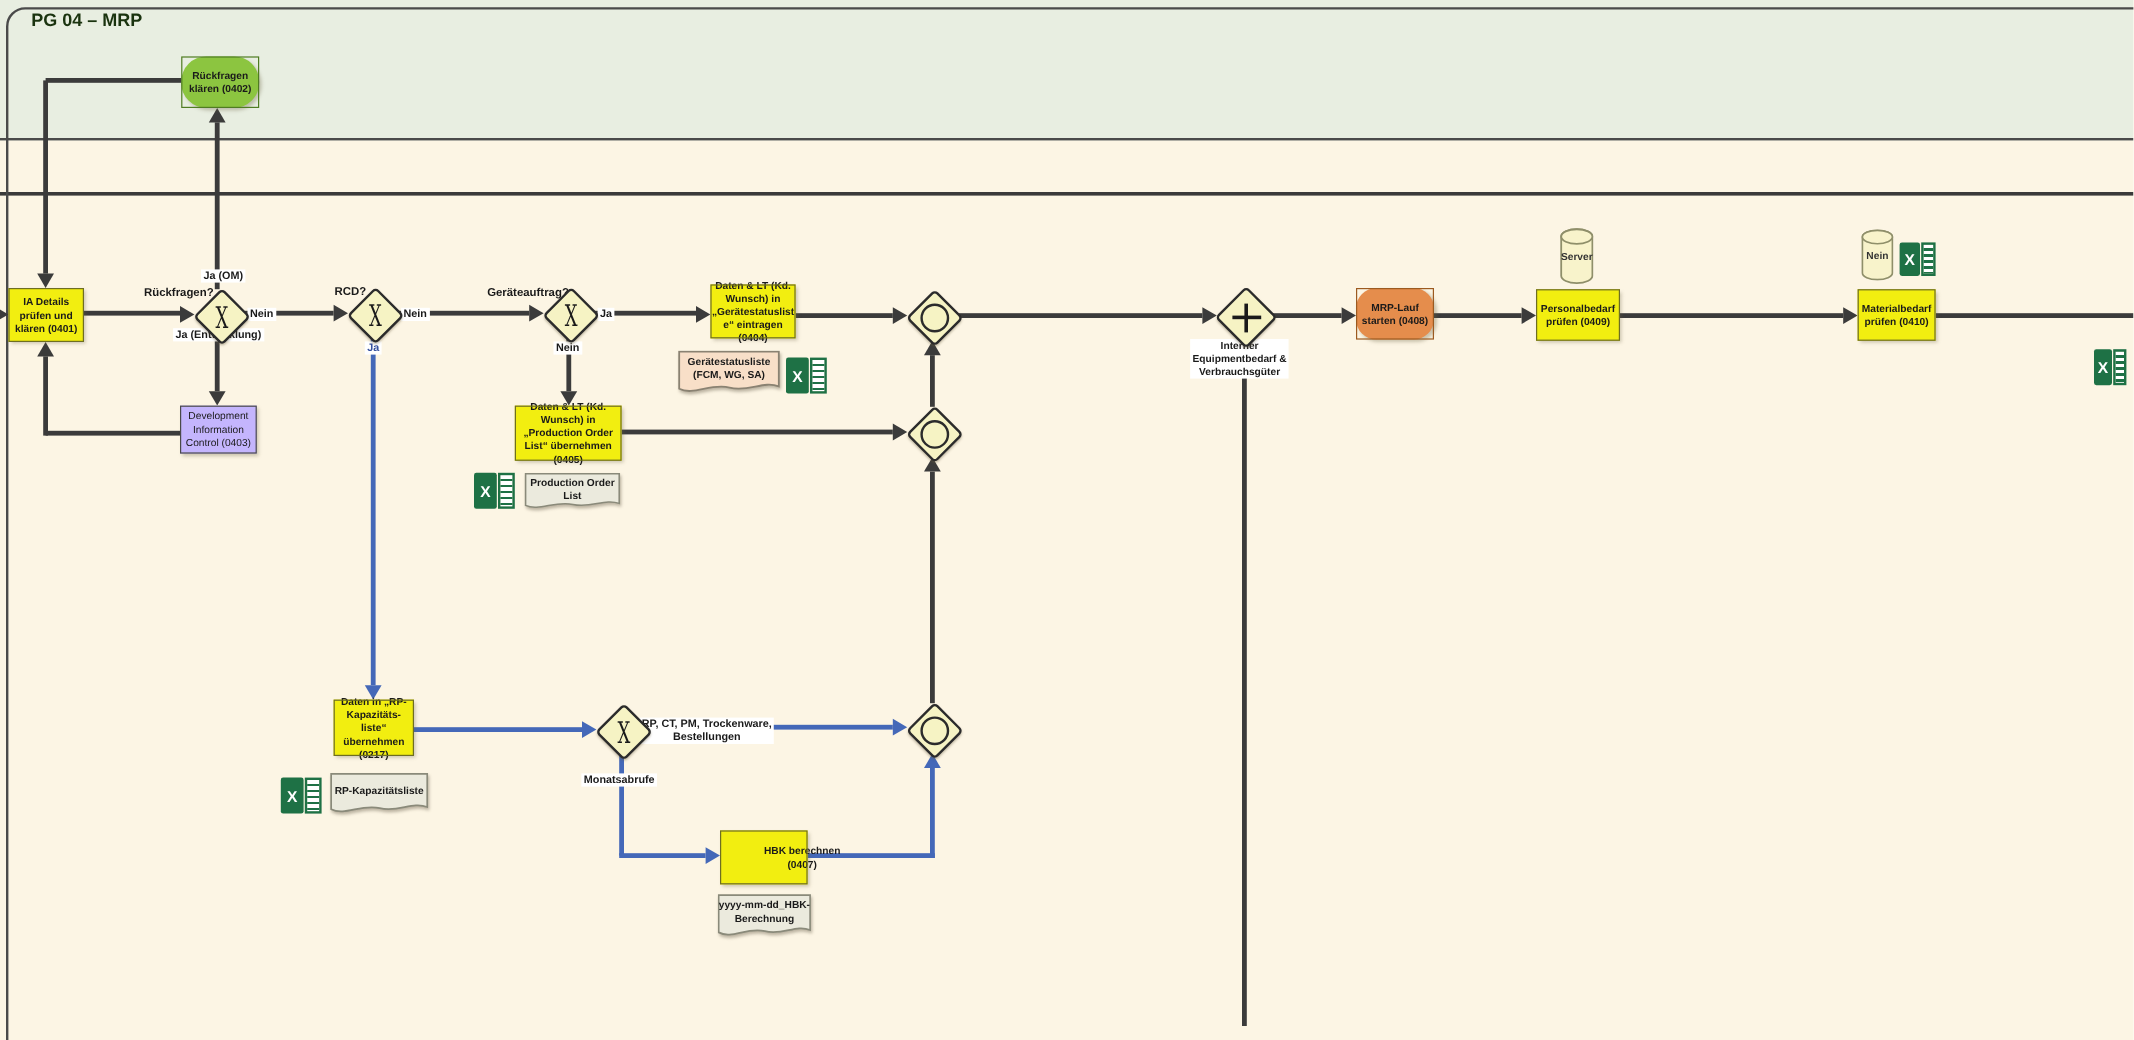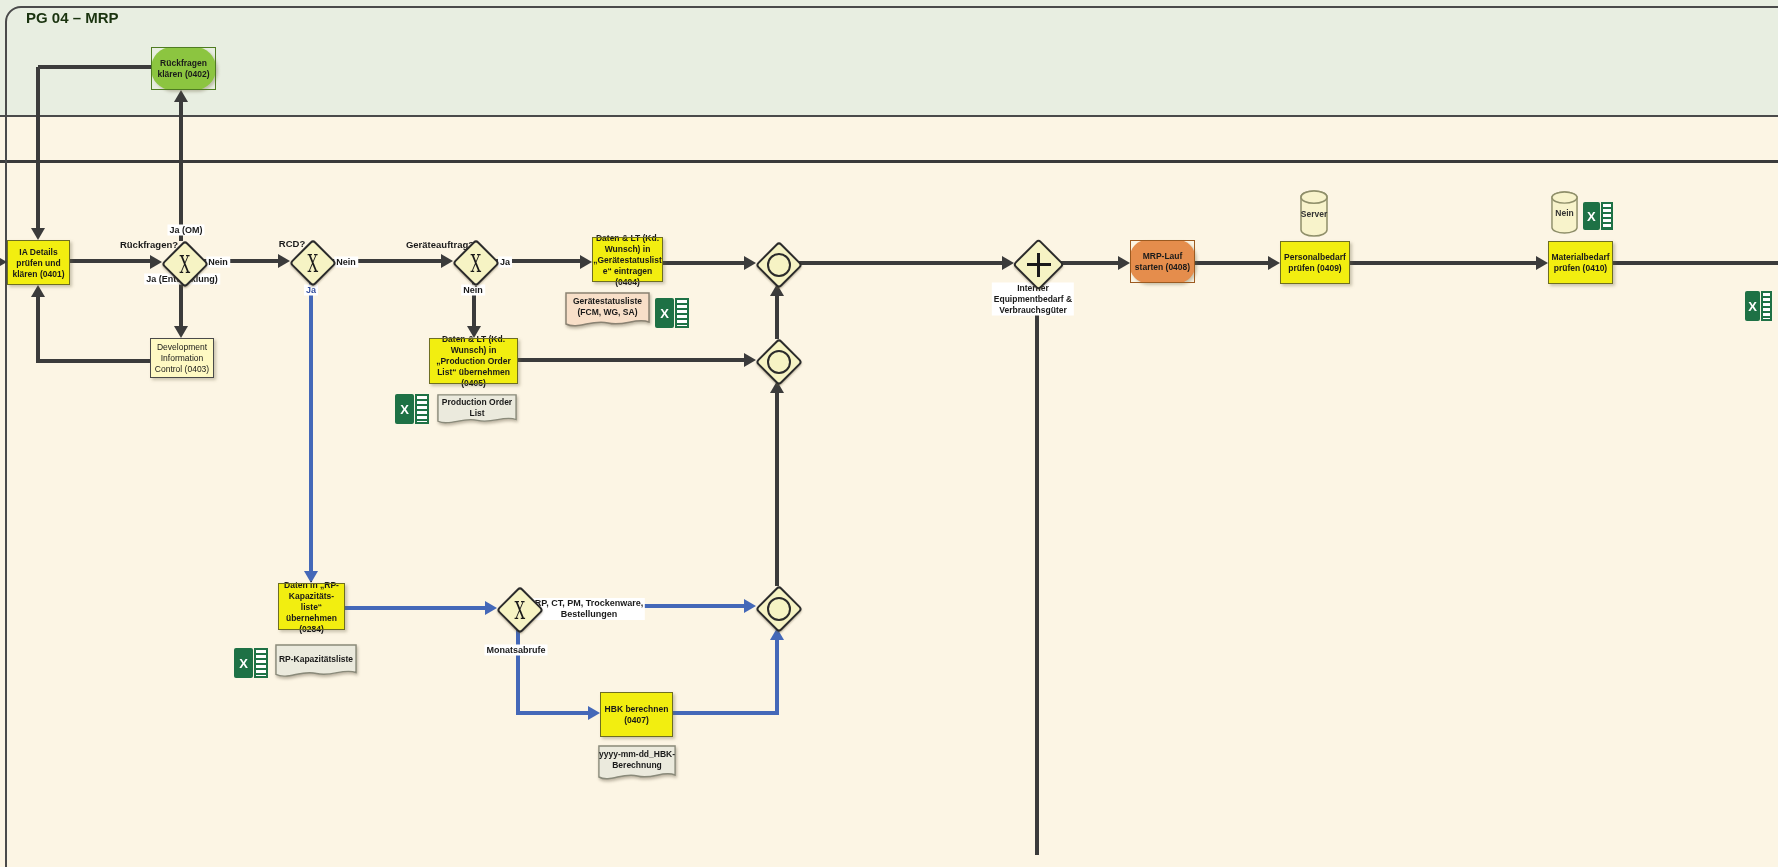--- a/index.html
+++ b/index.html
@@ -23,21 +23,21 @@
   .ah.blue.u{border-bottom-color:#4468b8;}
   
   .task{position:absolute;box-shadow:2px 2px 3px rgba(110,100,70,.35);}
   .task .lbl{position:absolute;left:50%;top:50%;transform:translate(-50%,-50%);
              width:100px;text-align:center;font-size:8.5px;line-height:11px;
              font-weight:700;white-space:pre-line;z-index:2;}
   .task .edge{position:absolute;inset:0;border:1.5px solid #6e6e22;z-index:3;pointer-events:none;}
   .task.yellow{background:#f2ee10;}
   .task.green{background:#8cc540;} .task.green .edge{border-color:#4f7c22;}
   .task.orange{background:#e58d4c;} .task.orange .edge{border-color:#9c5a20;}
-  .task.white{background:#fef9c3;} .task.white .edge{border-color:#4a4a4a;}
+  .task.white{background:#c4b5fd;} .task.white .edge{border-color:#4a4a4a;}
   
   .gw{position:absolute;width:30px;height:30px;background:#f6f3c4;border:2px solid #2b2b2b;
       border-radius:4px;transform:rotate(45deg);box-shadow:1px 1px 2px rgba(100,90,60,.4);}
   .gw.big{width:33px;height:33px;}
   .gw .inner{position:absolute;inset:0;transform:rotate(-45deg);display:flex;align-items:center;justify-content:center;}
   .gw .circle{width:20px;height:20px;border:2.5px solid #2b2b2b;border-radius:50%;}
   .gw .xmark{font-family:"DejaVu Serif",serif;font-size:25px;line-height:1;color:#1a1a1a;transform:scaleX(.6);}
   .gw .plus{position:relative;width:24px;height:24px;}
   .gw .plus .pv{position:absolute;left:10.5px;top:0;width:3px;height:24px;background:#1a1a1a;}
   .gw .plus .ph{position:absolute;top:10.5px;left:0;height:3px;width:24px;background:#1a1a1a;}
@@ -189,25 +189,25 @@
 „Production Order
 List“ übernehmen
 (0405)</div>
       <div class="edge"></div>
   </div>
   <div class="task yellow" style="left:278px;top:583px;width:67px;height:47px;">
     <div class="lbl" style="width:74px;">Daten in „RP-
 Kapazitäts-
 liste“
 übernehmen
-(0284)</div>
+(0217)</div>
       <div class="edge"></div>
   </div>
   <div class="task yellow" style="left:600px;top:692px;width:73px;height:45px;">
-    <div class="lbl" style="width:91px;">HBK berechnen
+    <div class="lbl" style="width:91px;margin-left:32px;">HBK berechnen
 (0407)</div>
       <div class="edge"></div>
   </div>
   <div class="task orange" style="left:1130px;top:240px;width:65px;height:43px;border-radius:17px;">
     <div class="lbl" style="width:64px;">MRP-Lauf
 starten (0408)</div>
       <div class="edge"></div>
   </div>
   <div class="task yellow" style="left:1280px;top:241px;width:70px;height:43px;">
     <div class="lbl" style="width:72px;">Personalbedarf

